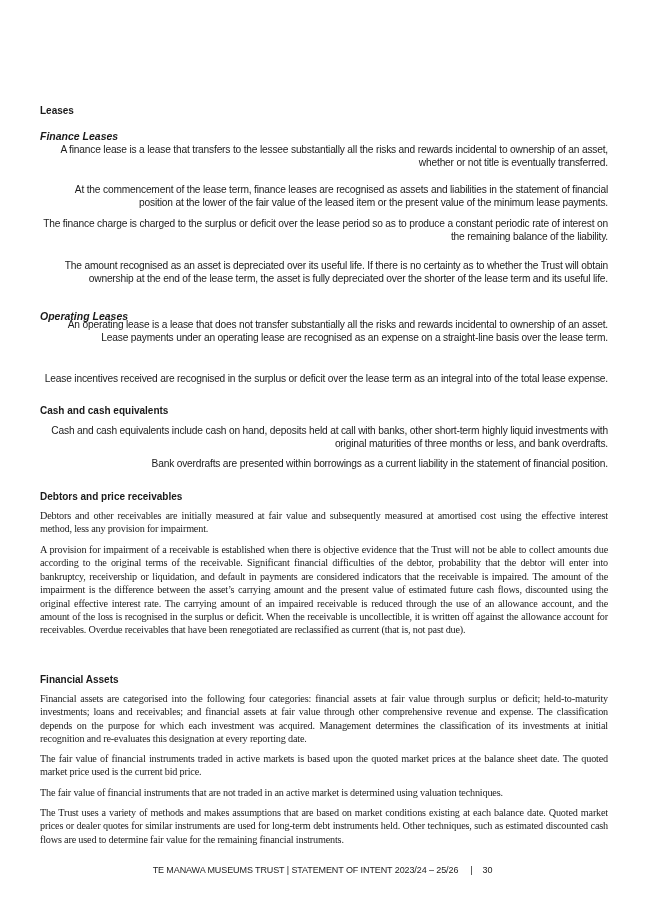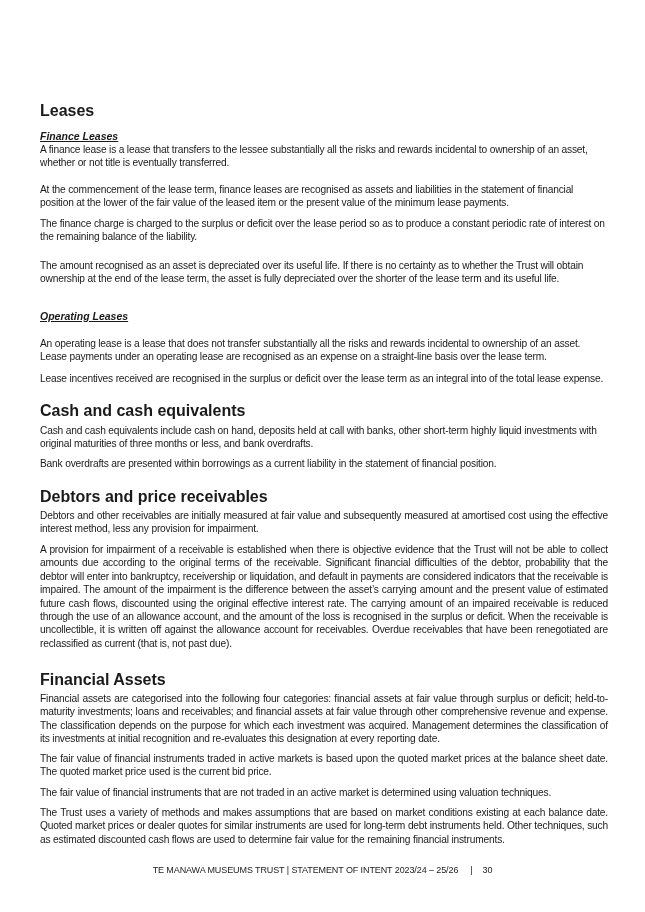--- a/index.html
+++ b/index.html
@@ -1,41 +1,41 @@
 <!DOCTYPE html>
 <html><head>
 <meta charset="utf-8">
 <style>
   html, body { margin: 0; padding: 0; background: #ffffff; }
   body { width: 645px; height: 912px; position: relative; overflow: hidden;
          font-family: "Liberation Sans", sans-serif; color: #1a1a1a; }
   .page { position: absolute; left: 40px; top: 0; width: 568px; }
-  .h { position: absolute; left: 0; font-weight: bold; font-size: 16px; line-height: 13px; margin: 0; }
-  .hi { position: absolute; left: 0; font-weight: bold; font-style: italic; font-size: 10.5px; line-height: 13px; margin: 0; text-decoration: underline; }
+  .h { position: absolute; left: 0; font-weight: bold; font-size: 10px; line-height: 13px; margin: 0; }
+  .hi { position: absolute; left: 0; font-weight: bold; font-style: italic; font-size: 10.5px; line-height: 13px; margin: 0; }
   .p { position: absolute; left: 0; width: 568px; font-size: 10.2px; line-height: 13.4px; margin: 0;
-       letter-spacing: -0.18px; }
-  .j { text-align: justify; }
+       letter-spacing: -0.18px; text-align: right; }
+  .j { text-align: justify; font-family: Liberation Serif, serif; }
   .footer { position: absolute; top: 865px; left: 0; width: 645px; text-align: center;
             font-size: 9px; letter-spacing: -0.1px; color: #222; }
   .footer .sep { margin: 0 10px 0 12px; }
 </style>
 </head>
 <body>
 
 <div class="page">
   <h2 class="h" style="top:104px">Leases</h2>
 
   <h3 class="hi" style="top:130px">Finance Leases</h3>
   <p class="p" style="top:143px">A finance lease is a lease that transfers to the lessee substantially all the risks and rewards incidental to ownership of an asset, whether or not title is eventually transferred.</p>
   <p class="p" style="top:183px">At the commencement of the lease term, finance leases are recognised as assets and liabilities in the statement of financial position at the lower of the fair value of the leased item or the present value of the minimum lease payments.</p>
   <p class="p" style="top:217px">The finance charge is charged to the surplus or deficit over the lease period so as to produce a constant periodic rate of interest on the remaining balance of the liability.</p>
   <p class="p" style="top:259px">The amount recognised as an asset is depreciated over its useful life.  If there is no certainty as to whether the Trust will obtain ownership at the end of the lease term, the asset is fully depreciated over the shorter of the lease term and its useful life.</p>
 
   <h3 class="hi" style="top:310px">Operating Leases</h3>
-  <p class="p" style="top:337px">An operating lease is a lease that does not transfer substantially all the risks and rewards incidental to ownership of an asset. Lease payments under an operating lease are recognised as an expense on a straight-line basis over the lease term.</p>
+  <p class="p" style="top:318px">An operating lease is a lease that does not transfer substantially all the risks and rewards incidental to ownership of an asset. Lease payments under an operating lease are recognised as an expense on a straight-line basis over the lease term.</p>
   <p class="p" style="top:372px">Lease incentives received are recognised in the surplus or deficit over the lease term as an integral into of the total lease expense.</p>
 
   <h2 class="h" style="top:404px">Cash and cash equivalents</h2>
   <p class="p" style="top:424px">Cash and cash equivalents include cash on hand, deposits held at call with banks, other short-term highly liquid investments with original maturities of three months or less, and bank overdrafts.</p>
   <p class="p" style="top:457px">Bank overdrafts are presented within borrowings as a current liability in the statement of financial position.</p>
 
   <h2 class="h" style="top:490px">Debtors and price receivables</h2>
   <p class="p j" style="top:509px">Debtors and other receivables are initially measured at fair value and subsequently measured at amortised cost using the effective interest method, less any provision for impairment.</p>
   <p class="p j" style="top:543px">A provision for impairment of a receivable is established when there is objective evidence that the Trust will not be able to collect amounts due according to the original terms of the receivable.  Significant financial difficulties of the debtor, probability that the debtor will enter into bankruptcy, receivership or liquidation, and default in payments are considered indicators that the receivable is impaired. The amount of the impairment is the difference between the asset’s carrying amount and the present value of estimated future cash flows, discounted using the original effective interest rate.  The carrying amount of an impaired receivable is reduced through the use of an allowance account, and the amount of the loss is recognised in the surplus or deficit.  When the receivable is uncollectible, it is written off against the allowance account for receivables.  Overdue receivables that have been renegotiated are reclassified as current (that is, not past due).</p>
 

